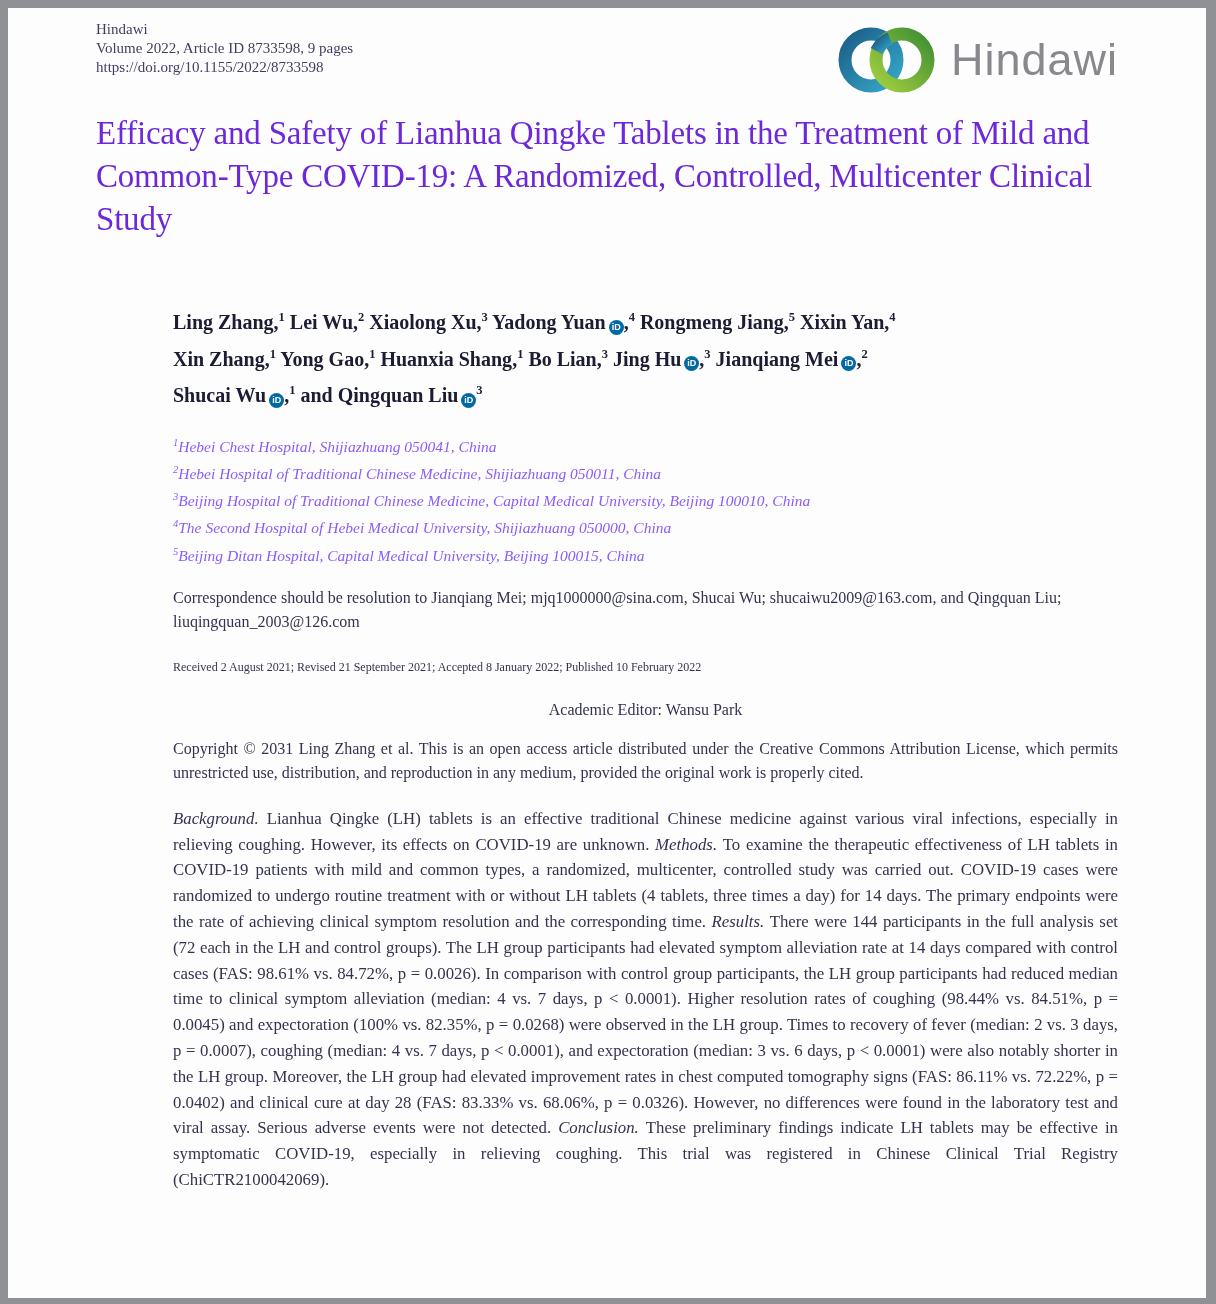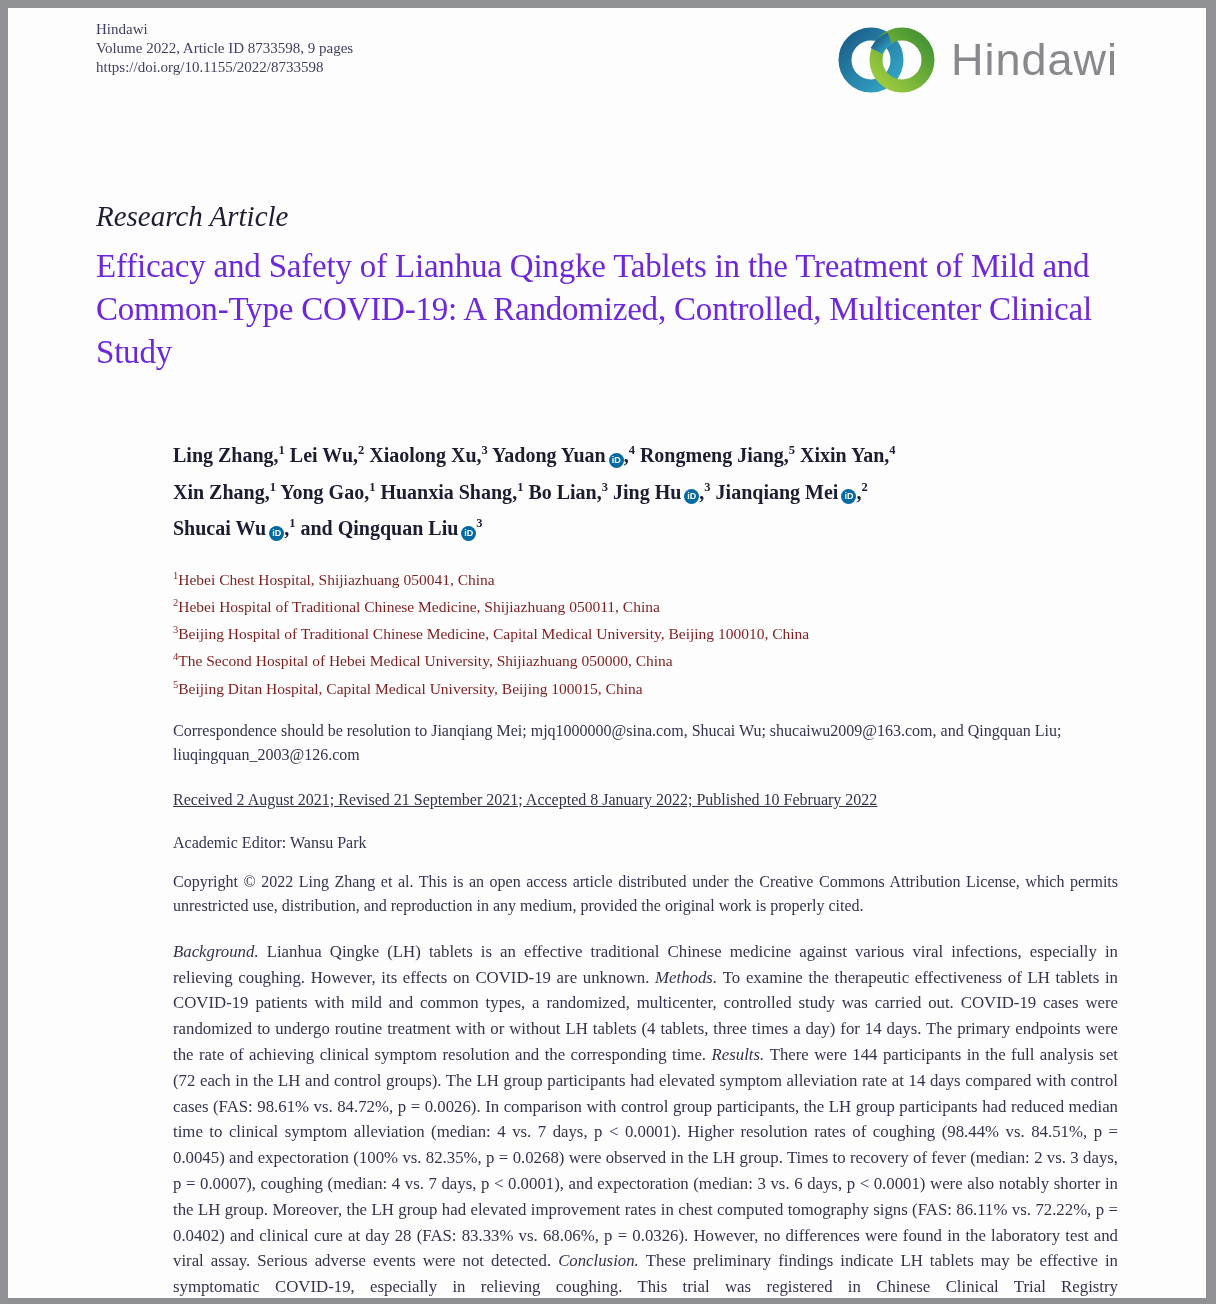--- a/index.html
+++ b/index.html
@@ -23,29 +23,29 @@
          margin-top:12px;max-width:1045px;letter-spacing:-0.2px;}
 
   
   .authors{margin:60px 0 0 77px;font-weight:700;font-size:20px;line-height:32px;
            color:#1c1c32;max-width:935px;}
   .authors sup{font-size:12.5px;}
   .orcid-badge{display:inline-block;width:15px;height:15px;border-radius:50%;
                background:#0369a1;color:#ffffff;
                font:bold 9px/15px "Liberation Sans", sans-serif;
                text-align:center;vertical-align:-1px;margin-left:3px;cursor:pointer;}
-  .affiliations{margin:20px 0 0 77px;font-size:15.5px;
-                line-height:23px;color:#7f1d1d;}
+  .affiliations{margin:20px 0 0 77px;font-style:italic;font-size:15.5px;
+                line-height:23px;color:#8b5cf6;}
   .affiliations sup{font-size:10.5px;}
 
   
   .correspondence{margin:19px 0 0 77px;font-size:16px;line-height:24px;
                   color:#33334e;max-width:1005px;}
-  .history{margin:21px 0 0 77px;font-size:16px;line-height:24px;color:#33334e;text-decoration:underline;}
-  .editor{margin:19px 0 0 77px;font-size:16px;line-height:24px;color:#33334e;}
+  .history{margin:21px 0 0 77px;font-size:12px;line-height:24px;color:#33334e;}
+  .editor{margin:19px 0 0 77px;font-size:16px;line-height:24px;color:#33334e;text-align:center;}
   .copyright{margin:15px 0 0 77px;font-size:16px;line-height:24px;color:#33334e;
              max-width:992px;text-align:justify;}
 
   
   .abstract{margin:21px 0 0 77px;font-size:16.8px;line-height:25.8px;
             color:#33334e;max-width:992px;text-align:justify;}
   .abstract .sec{font-style:italic;margin-top:40px;}
   .plain-link{color:inherit;text-decoration:none;cursor:pointer;}
 </style>
 </head>
@@ -73,38 +73,37 @@
             </linearGradient>
           </defs>
           <circle cx="36" cy="40" r="26" fill="none" stroke="url(#gb)" stroke-width="13"></circle>
           <circle cx="67" cy="40" r="26" fill="none" stroke="url(#gg)" stroke-width="13"></circle>
           <path d="M 41.5 31 A 26 26 0 0 1 55 18.5" fill="none" stroke="url(#gb)" stroke-width="13"></path>
         </svg>
         <div class="wordmark">Hindawi</div>
       </div>
     </div>
 
-    <div class="article-type">Research Article</div>
 
     <div class="title">Efficacy and Safety of Lianhua Qingke Tablets in the Treatment of Mild and Common-Type COVID-19: A Randomized, Controlled, Multicenter Clinical Study</div>
 
     <div class="authors" id="authors-line"><span>Ling Zhang</span>,<sup>1</sup> <span>Lei Wu</span>,<sup>2</sup> <span>Xiaolong Xu</span>,<sup>3</sup> <span>Yadong Yuan</span><span class="orcid-badge">iD</span>,<sup>4</sup> <span>Rongmeng Jiang</span>,<sup>5</sup> <span>Xixin Yan</span>,<sup>4</sup> <br><span>Xin Zhang</span>,<sup>1</sup> <span>Yong Gao</span>,<sup>1</sup> <span>Huanxia Shang</span>,<sup>1</sup> <span>Bo Lian</span>,<sup>3</sup> <span>Jing Hu</span><span class="orcid-badge">iD</span>,<sup>3</sup> <span>Jianqiang Mei</span><span class="orcid-badge">iD</span>,<sup>2</sup> <br><span>Shucai Wu</span><span class="orcid-badge">iD</span>,<sup>1</sup> and <span>Qingquan Liu</span><span class="orcid-badge">iD</span><sup>3</sup> </div>
 
     <div class="affiliations" id="affiliations-list">
         <div><sup>1</sup>Hebei Chest Hospital, Shijiazhuang 050041, China</div>
         <div><sup>2</sup>Hebei Hospital of Traditional Chinese Medicine, Shijiazhuang 050011, China</div>
         <div><sup>3</sup>Beijing Hospital of Traditional Chinese Medicine, Capital Medical University, Beijing 100010, China</div>
         <div><sup>4</sup>The Second Hospital of Hebei Medical University, Shijiazhuang 050000, China</div>
         <div><sup>5</sup>Beijing Ditan Hospital, Capital Medical University, Beijing 100015, China</div>
       </div>
 
     <div class="correspondence" id="correspondence-text"><span>Correspondence should be resolution to Jianqiang Mei; </span><span class="plain-link">mjq1000000@sina.com</span><span>, Shucai Wu; </span><span class="plain-link">shucaiwu2009@163.com</span><span>, and Qingquan Liu; </span><span class="plain-link">liuqingquan_2003@126.com</span></div>
 
     <div class="history">Received 2 August 2021; Revised 21 September 2021; Accepted 8 January 2022; Published 10 February 2022</div>
 
     <div class="editor">Academic Editor: Wansu Park</div>
 
-    <div class="copyright">Copyright © 2022 Ling Zhang et al. This is an open access article distributed under the Creative Commons Attribution License, which permits unrestricted use, distribution, and reproduction in any medium, provided the original work is properly cited.</div>
+    <div class="copyright">Copyright © 2031 Ling Zhang et al. This is an open access article distributed under the Creative Commons Attribution License, which permits unrestricted use, distribution, and reproduction in any medium, provided the original work is properly cited.</div>
 
     <div class="abstract" id="abstract-text"><span class="sec">Background. </span><span>Lianhua Qingke (LH) tablets is an effective traditional Chinese medicine against various viral infections, especially in relieving coughing. However, its effects on COVID-19 are unknown. </span><span class="sec">Methods. </span><span>To examine the therapeutic effectiveness of LH tablets in COVID-19 patients with mild and common types, a randomized, multicenter, controlled study was carried out. COVID-19 cases were randomized to undergo routine treatment with or without LH tablets (4 tablets, three times a day) for 14 days. The primary endpoints were the rate of achieving clinical symptom resolution and the corresponding time. </span><span class="sec">Results. </span><span>There were 144 participants in the full analysis set (72 each in the LH and control groups). The LH group participants had elevated symptom alleviation rate at 14 days compared with control cases (FAS: 98.61% vs. 84.72%, p = 0.0026). In comparison with control group participants, the LH group participants had reduced median time to clinical symptom alleviation (median: 4 vs. 7 days, p &lt; 0.0001). Higher resolution rates of coughing (98.44% vs. 84.51%, p = 0.0045) and expectoration (100% vs. 82.35%, p = 0.0268) were observed in the LH group. Times to recovery of fever (median: 2 vs. 3 days, p = 0.0007), coughing (median: 4 vs. 7 days, p &lt; 0.0001), and expectoration (median: 3 vs. 6 days, p &lt; 0.0001) were also notably shorter in the LH group. Moreover, the LH group had elevated improvement rates in chest computed tomography signs (FAS: 86.11% vs. 72.22%, p = 0.0402) and clinical cure at day 28 (FAS: 83.33% vs. 68.06%, p = 0.0326). However, no differences were found in the laboratory test and viral assay. Serious adverse events were not detected. </span><span class="sec">Conclusion. </span><span>These preliminary findings indicate LH tablets may be effective in symptomatic COVID-19, especially in relieving coughing. This trial was registered in Chinese Clinical Trial Registry (ChiCTR2100042069).</span></div>
 
   </div>
 </div>
 
 </body></html>

